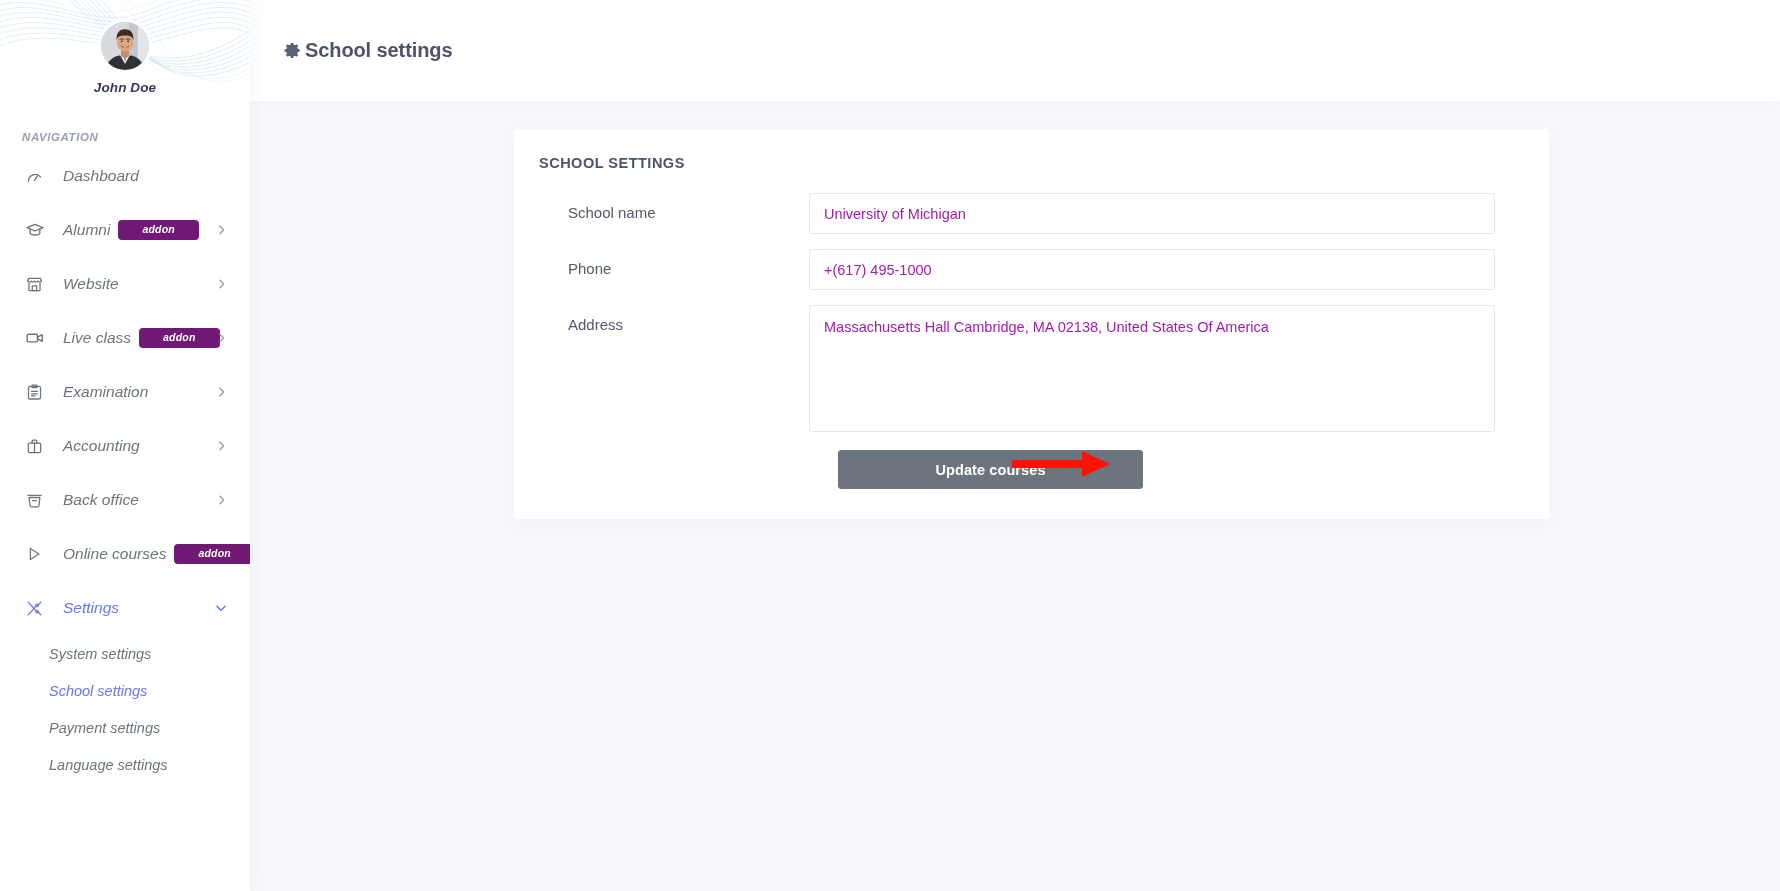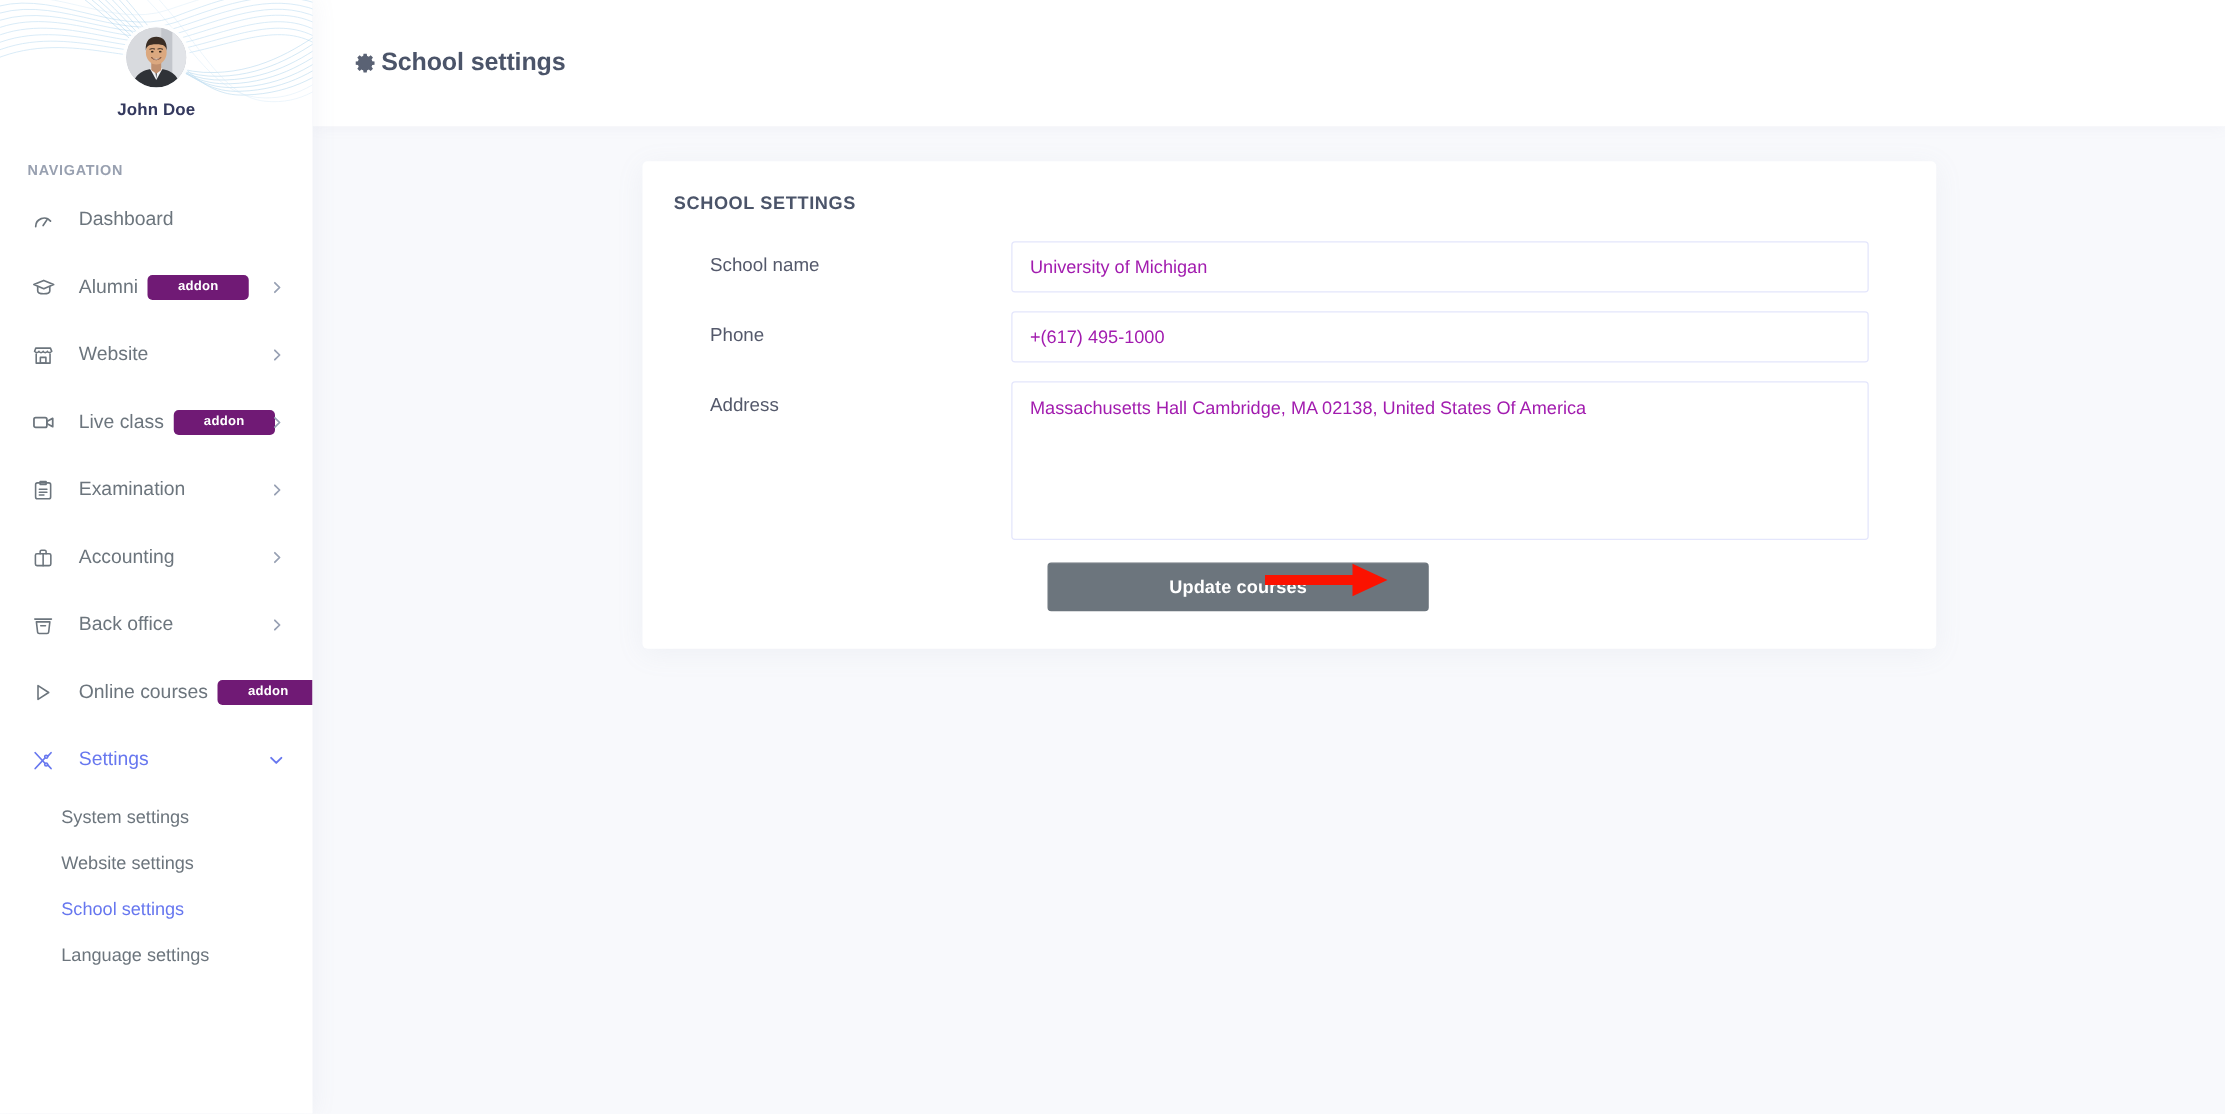--- a/index.html
+++ b/index.html
@@ -39,20 +39,21 @@
     height: 92px;
     pointer-events: none;
     z-index: 0;
   }
 
   .sidebar-inner {
     position: relative;
     z-index: 1;
     height: 891px;
     overflow: hidden;
+    font-style: italic;
   }
 
   .user-block {
     padding-top: 22px;
     text-align: center;
   }
 
   .avatar {
     width: 48px;
     height: 48px;
@@ -474,25 +475,25 @@
                 <polyline points="5 9 12 16 19 9"></polyline>
               </svg>
           </span>
         </li>
       </ul>
 
       <ul class="subnav">
         <li class="subnav-item">
           <span>System settings</span>
         </li>
-        <li class="subnav-item">
-          <span>Website settings</span>
-        </li>
         <li class="subnav-item active">
           <span>School settings</span>
+        </li>
+        <li class="subnav-item">
+          <span>Payment settings</span>
         </li>
         <li class="subnav-item">
           <span>Language settings</span>
         </li>
       </ul>
 
     </div>
   </aside>
 
   <section class="main">

